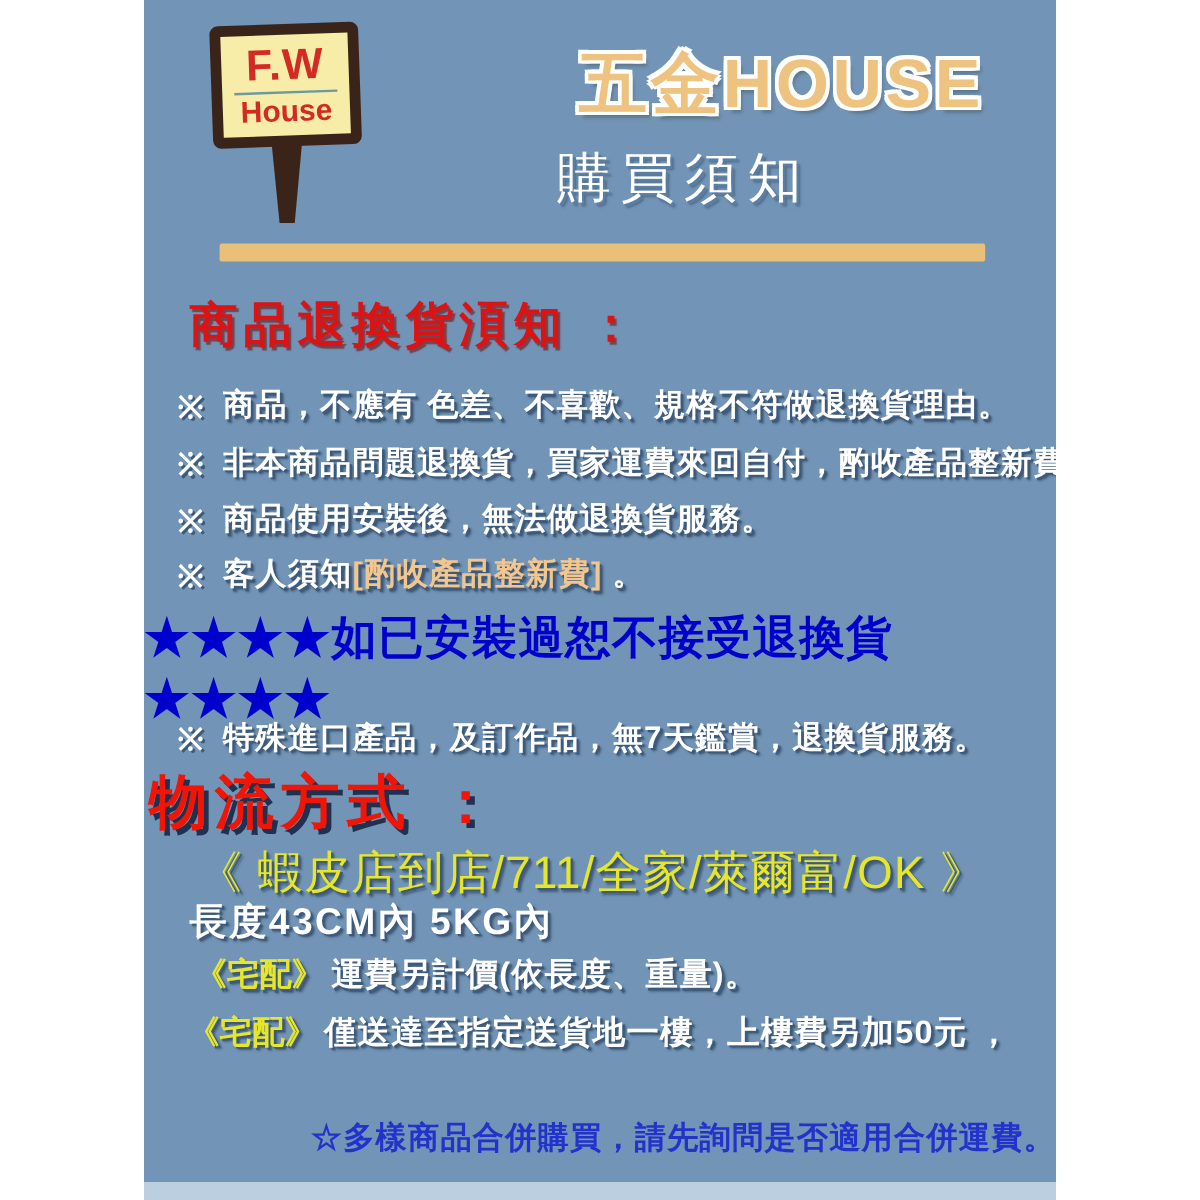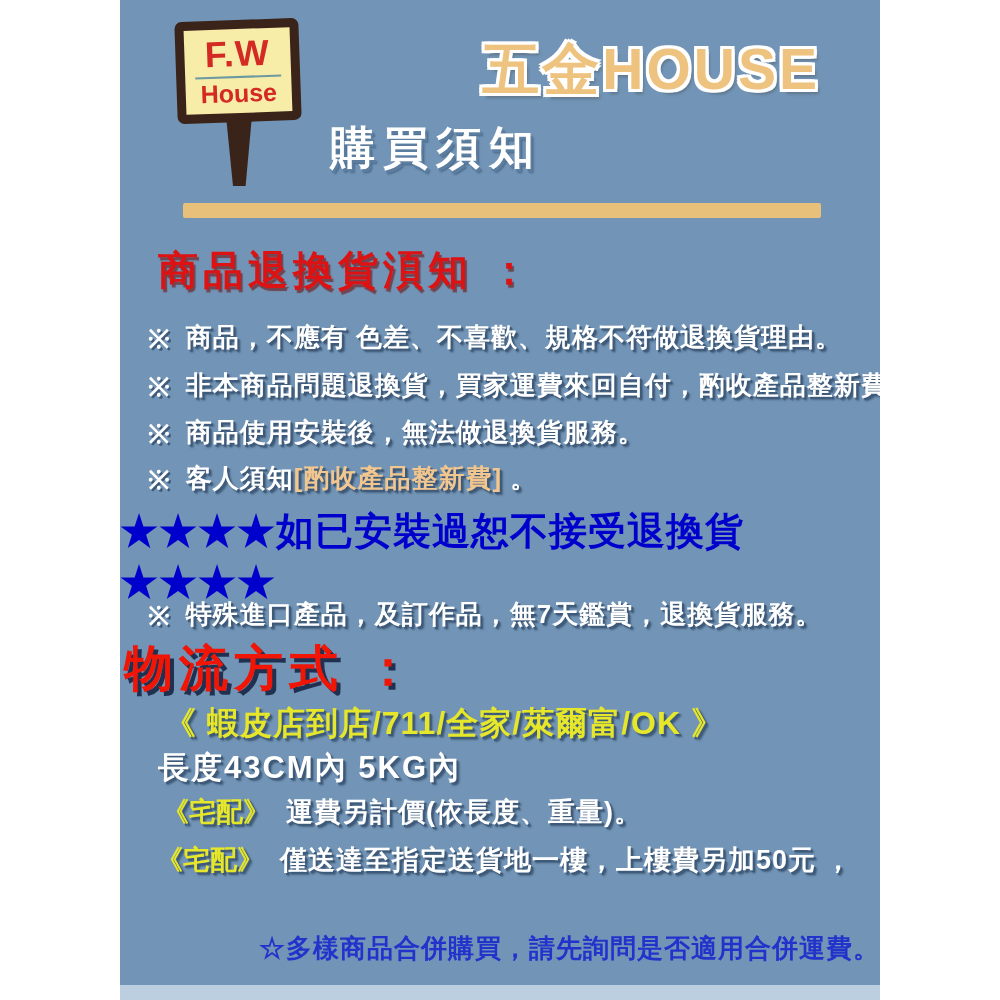--- a/index.html
+++ b/index.html
@@ -29,22 +29,22 @@
   }
 
   
   .page-title {
     position: absolute; left: 200px; top: 32px; width: 500px; text-align: right;
     font-size: 57px; font-weight: bold; letter-spacing: 3px; color: #eec27f;
     text-shadow: -3px -3px 0 #fff, 3px -3px 0 #fff, -3px 3px 0 #fff, 3px 3px 0 #fff,
                  0 -3px 0 #fff, 0 3px 0 #fff, -3px 0 0 #fff, 3px 0 0 #fff, 4px 5px 3px rgba(60,60,60,.35);
   }
   .page-subtitle {
-    position: absolute; left: 210px; top: 118px; width: 480px; 
-    font-size: 45px; font-weight: bold; letter-spacing: 8px; color: #ffffff;
+    position: absolute; left: 210px; top: 118px; width: 480px; text-align: center;
+    font-size: 45px; font-weight: normal; letter-spacing: 8px; color: #ffffff;
     text-shadow: 2px 3px 0 #5a7da0, 3px 4px 2px rgba(40,60,90,.5);
   }
   .divider-bar {
     position: absolute; left: 63px; top: 203px; width: 638px; height: 15px;
     background: #e8c07a; border-radius: 2px;
   }
 
   
   .returns-heading {
     position: absolute; left: 38px; top: 243px;
@@ -79,33 +79,33 @@
   }
 
   
   .logistics-heading {
     position: absolute; left: 4px; top: 636px;
     font-size: 49px; font-weight: bold; letter-spacing: 6px; color: #f01505;
     text-shadow: 4px 4px 0 rgba(18,30,62,.85);
   }
   .store-pickup-line {
     position: absolute; left: 44px; top: 702px;
-    font-size: 32px; font-weight: bold; letter-spacing: 1px; color: #e6e62a;
+    font-size: 38px; font-weight: normal; letter-spacing: 1px; color: #e6e62a;
     text-shadow: 2px 2px 0 #3d5a7a, 3px 3px 2px rgba(30,45,70,.55); white-space: nowrap;
   }
   .size-limit-line {
     position: absolute; left: 38px; top: 747px;
     font-size: 31px; font-weight: bold; letter-spacing: 2px; color: #ffffff;
     text-shadow: 2px 2px 0 #3d5a7a, 3px 3px 2px rgba(30,45,70,.55); white-space: nowrap; text-align: center;
   }
   .delivery-line { position: absolute; display: flex; align-items: flex-start; }
   .line-home1 { left: 42px; top: 794px; }
   .line-home2 { left: 36px; top: 842px; }
   .delivery-tag {
-    font-size: 27px; font-weight: bold; color: #e6e62a; margin-right: 16px;
+    font-size: 27px; font-weight: bold; color: #e6e62a; margin-right: 6px;
     text-shadow: 2px 2px 0 #3d5a7a, 3px 3px 2px rgba(30,45,70,.55); white-space: nowrap; font-family: Liberation Mono, monospace;
   }
   .delivery-text {
     font-size: 27px; font-weight: bold; color: #ffffff; letter-spacing: 1px;
     text-shadow: 2px 2px 0 #3d5a7a, 3px 3px 2px rgba(30,45,70,.55); white-space: nowrap;
   }
   .remote-area-line {
     position: absolute; left: 26px; top: 887px;
     font-size: 27px; font-weight: bold; letter-spacing: 1px; color: #ffffff;
     text-shadow: 2px 2px 0 #3d5a7a, 3px 3px 2px rgba(30,45,70,.55); white-space: nowrap;

